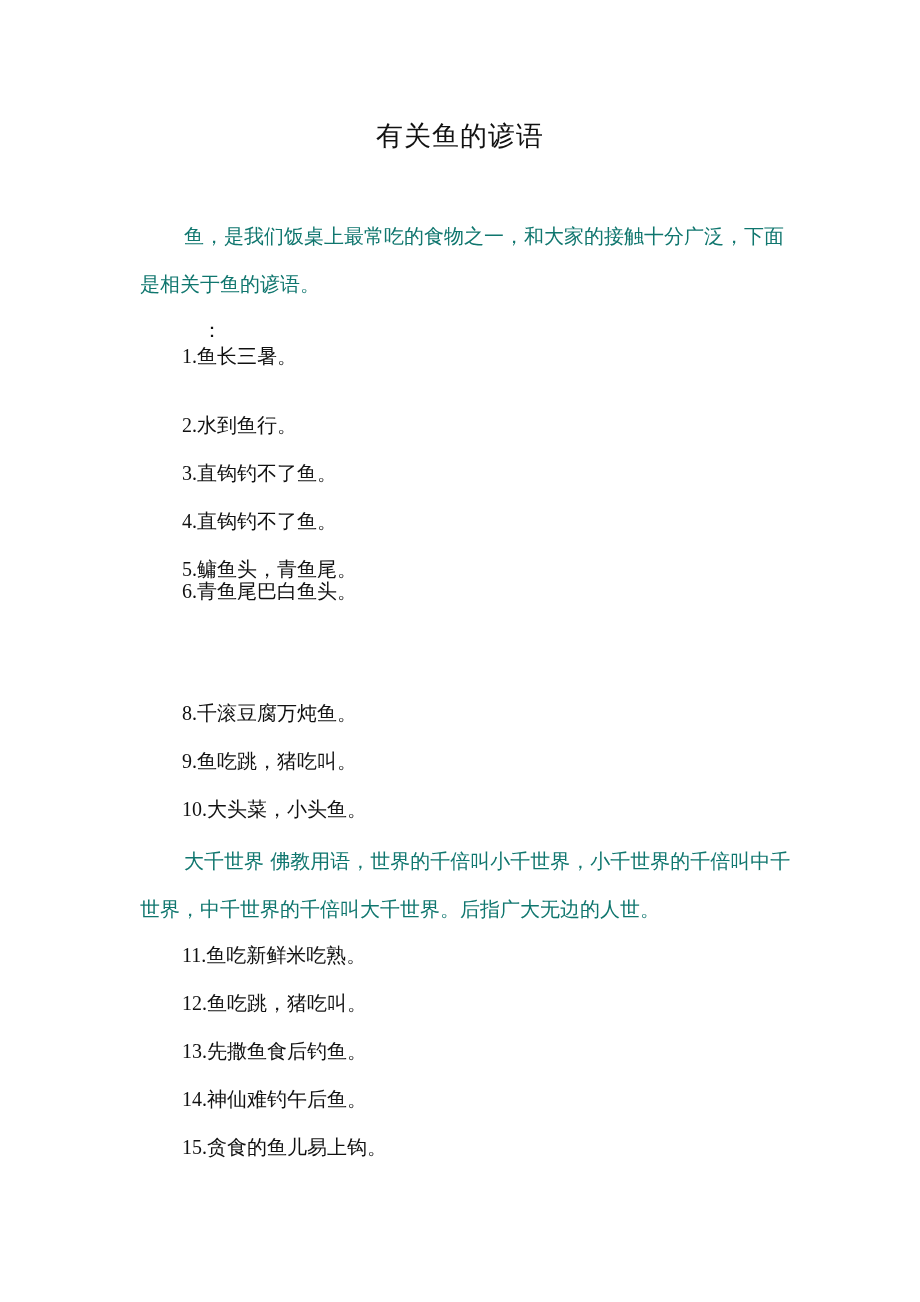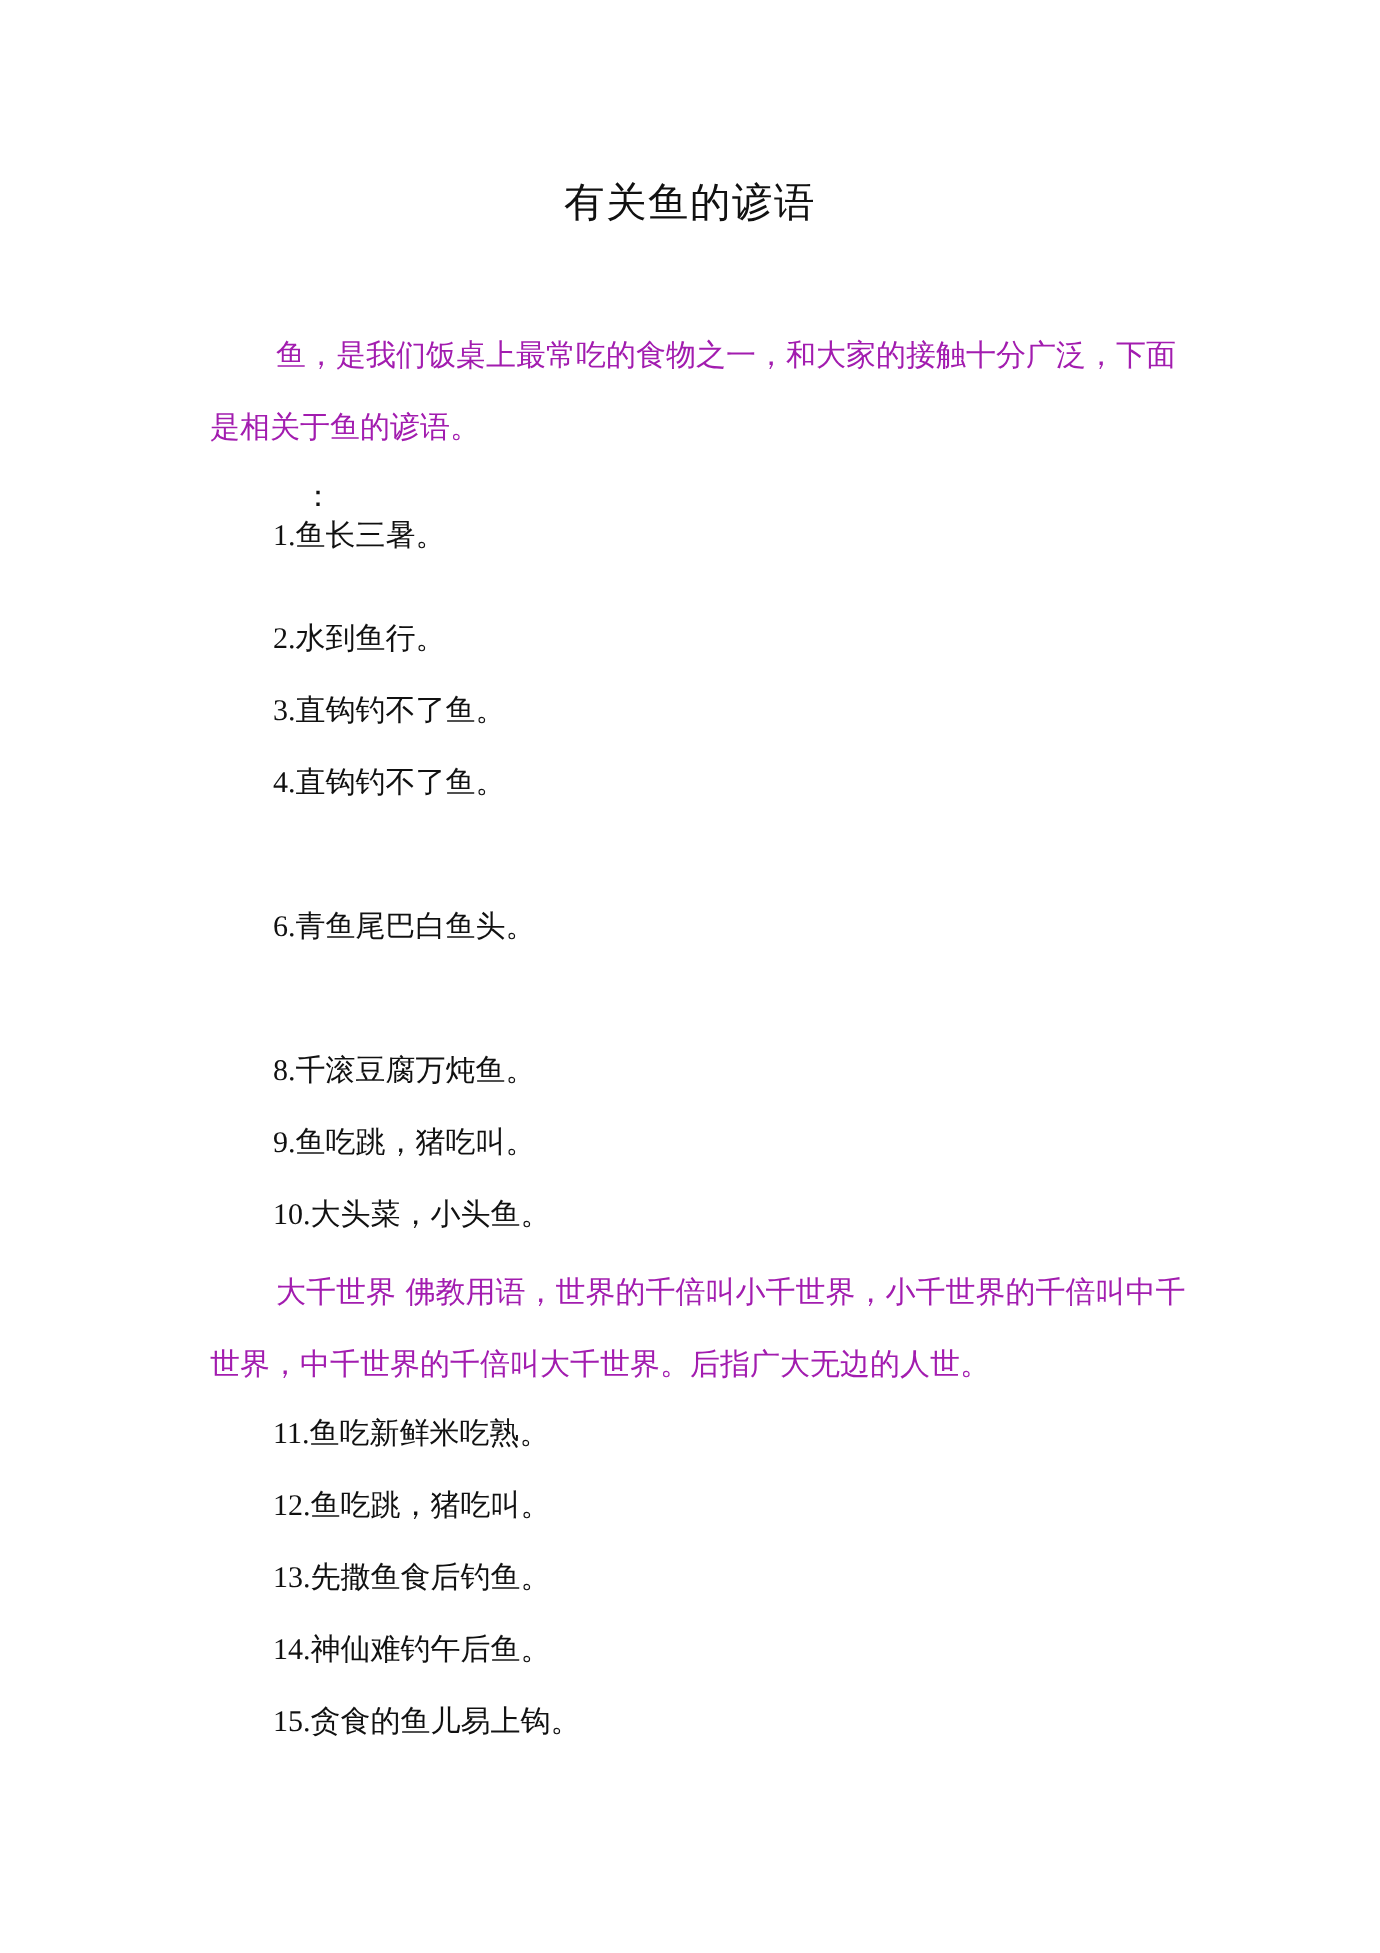--- a/index.html
+++ b/index.html
@@ -30,21 +30,21 @@
     line-height: 40px;
     color: #111;
     letter-spacing: 1px;
   }
   .para {
     position: absolute;
     left: 140px;
     width: 660px;
     font-size: 20px;
     line-height: 48px;
-    color: #a21caf;
+    color: #0f766e;
   }
   .para .indent {
     display: inline-block;
     width: 44px;
   }
   .colon {
     position: absolute;
     left: 202px;
     top: 312px;
     font-size: 20px;
@@ -70,21 +70,22 @@
   <div class="title">有关鱼的谚语</div>
 
   <div class="para" style="top:212px;"><span class="indent"></span><span>鱼，是我们饭桌上最常吃的食物之一，和大家的接触十分广泛，下面是相关于鱼的谚语。</span></div>
 
   <div class="colon">：</div>
 
   <div class="item" style="top:338px;"><span class="num">1.</span><span>鱼长三暑。</span></div>
   <div class="item" style="top:407px;"><span class="num">2.</span><span>水到鱼行。</span></div>
   <div class="item" style="top:455px;"><span class="num">3.</span><span>直钩钓不了鱼。</span></div>
   <div class="item" style="top:503px;"><span class="num">4.</span><span>直钩钓不了鱼。</span></div>
-  <div class="item" style="top:599px;"><span class="num">6.</span><span>青鱼尾巴白鱼头。</span></div>
+  <div class="item" style="top:551px;"><span class="num">5.</span><span>鳙鱼头，青鱼尾。</span></div>
+  <div class="item" style="top:573px;"><span class="num">6.</span><span>青鱼尾巴白鱼头。</span></div>
   <div class="item" style="top:695px;"><span class="num">8.</span><span>千滚豆腐万炖鱼。</span></div>
   <div class="item" style="top:743px;"><span class="num">9.</span><span>鱼吃跳，猪吃叫。</span></div>
   <div class="item" style="top:791px;"><span class="num">10.</span><span>大头菜，小头鱼。</span></div>
 
   <div class="para" style="top:837px;"><span class="indent"></span><span>大千世界 佛教用语，世界的千倍叫小千世界，小千世界的千倍叫中千世界，中千世界的千倍叫大千世界。后指广大无边的人世。</span></div>
 
   <div class="item" style="top:937px;"><span class="num">11.</span><span>鱼吃新鲜米吃熟。</span></div>
   <div class="item" style="top:985px;"><span class="num">12.</span><span>鱼吃跳，猪吃叫。</span></div>
   <div class="item" style="top:1033px;"><span class="num">13.</span><span>先撒鱼食后钓鱼。</span></div>
   <div class="item" style="top:1081px;"><span class="num">14.</span><span>神仙难钓午后鱼。</span></div>

